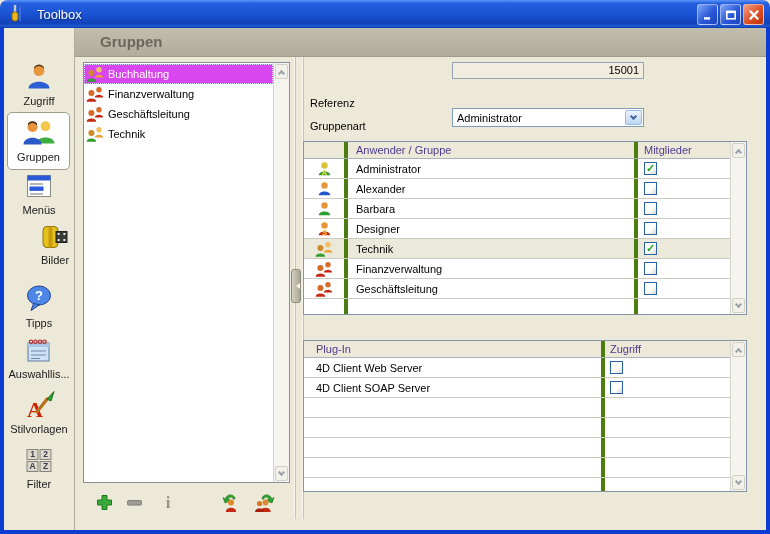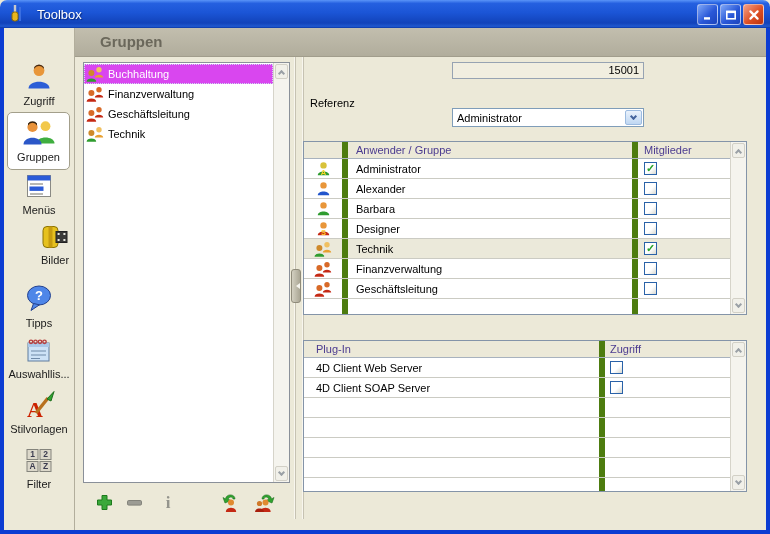--- a/index.html
+++ b/index.html
@@ -70,21 +70,21 @@
   .combo-btn{width:17px;height:15px;margin:1px;border-radius:2px;border:1px solid #9cbbe0;
     background:linear-gradient(180deg,#eaf2fc,#bfd7f2);display:flex;align-items:center;justify-content:center;}
   .chevb{width:5px;height:5px;border-right:2px solid #44639c;border-bottom:2px solid #44639c;transform:rotate(45deg);margin-top:-2px;}
   
   .dtable{position:absolute;background:#fff;border:1px solid #8494a8;display:flex;overflow:hidden;}
   #membersTable{left:303px;top:141px;width:444px;height:174px;}
   #pluginTable{left:303px;top:340px;width:444px;height:152px;}
   .dt-main{flex:1;display:flex;flex-direction:column;overflow:hidden;}
   .dt-hdr{height:17px;flex:none;background:#ece9d8;display:flex;color:#4b3b90;border-bottom:1px solid #a8b2be;}
   .dt-hdr .cell{line-height:16px;}
-  .cell{border-right:6px solid #4d7c0f;}
+  .cell{border-right:4px solid #4d7c0f;}
   .col-icon{width:44px;flex:none;display:flex;align-items:center;justify-content:center;}
   .col-name{flex:1;display:flex;align-items:center;padding-left:8px;overflow:hidden;}
   .col-chk{width:92px;flex:none;border-right:none;display:flex;align-items:center;padding-left:6px;}
   .pcol-name{flex:1;display:flex;align-items:center;padding-left:12px;overflow:hidden;}
   .pcol-chk{width:125px;flex:none;border-right:none;display:flex;align-items:center;padding-left:5px;}
   .dt-row{height:20px;flex:none;display:flex;border-bottom:1px solid #cbcbc3;background:#fff;}
   .dt-row.hl{background:#ebe9da;}
   .cb{width:13px;height:13px;border:1px solid #2a62a8;background:linear-gradient(135deg,#ffffff 55%,#d8d8d0);
     display:flex;align-items:center;justify-content:center;}
   .cb .tick{display:none;color:#2aa32a;font-weight:bold;font-size:11px;line-height:1;margin-top:-1px;}
@@ -301,20 +301,21 @@
       </span>
     </div>
 
   <div class="split-hl" style="left:294px;"></div>
   <div class="split-line" style="left:295px;"></div>
   <div class="split-hl" style="left:302px;"></div>
   <div class="split-line" style="left:303px;"></div>
   <div class="grip"></div>
 
   <div class="flabel" style="top:63px;">Referenz</div>
+  <div class="flabel" style="top:86px;">Gruppenart</div>
   <div class="flabel" style="top:109px;">Eigentümer</div>
 
   <div class="fld right" style="top:62px;">
     <span>15001</span>
   </div>
   <div class="combo">
     <span class="combo-val">Administrator</span>
     <span class="combo-btn">
         <span class="chevb"></span>
       </span>

